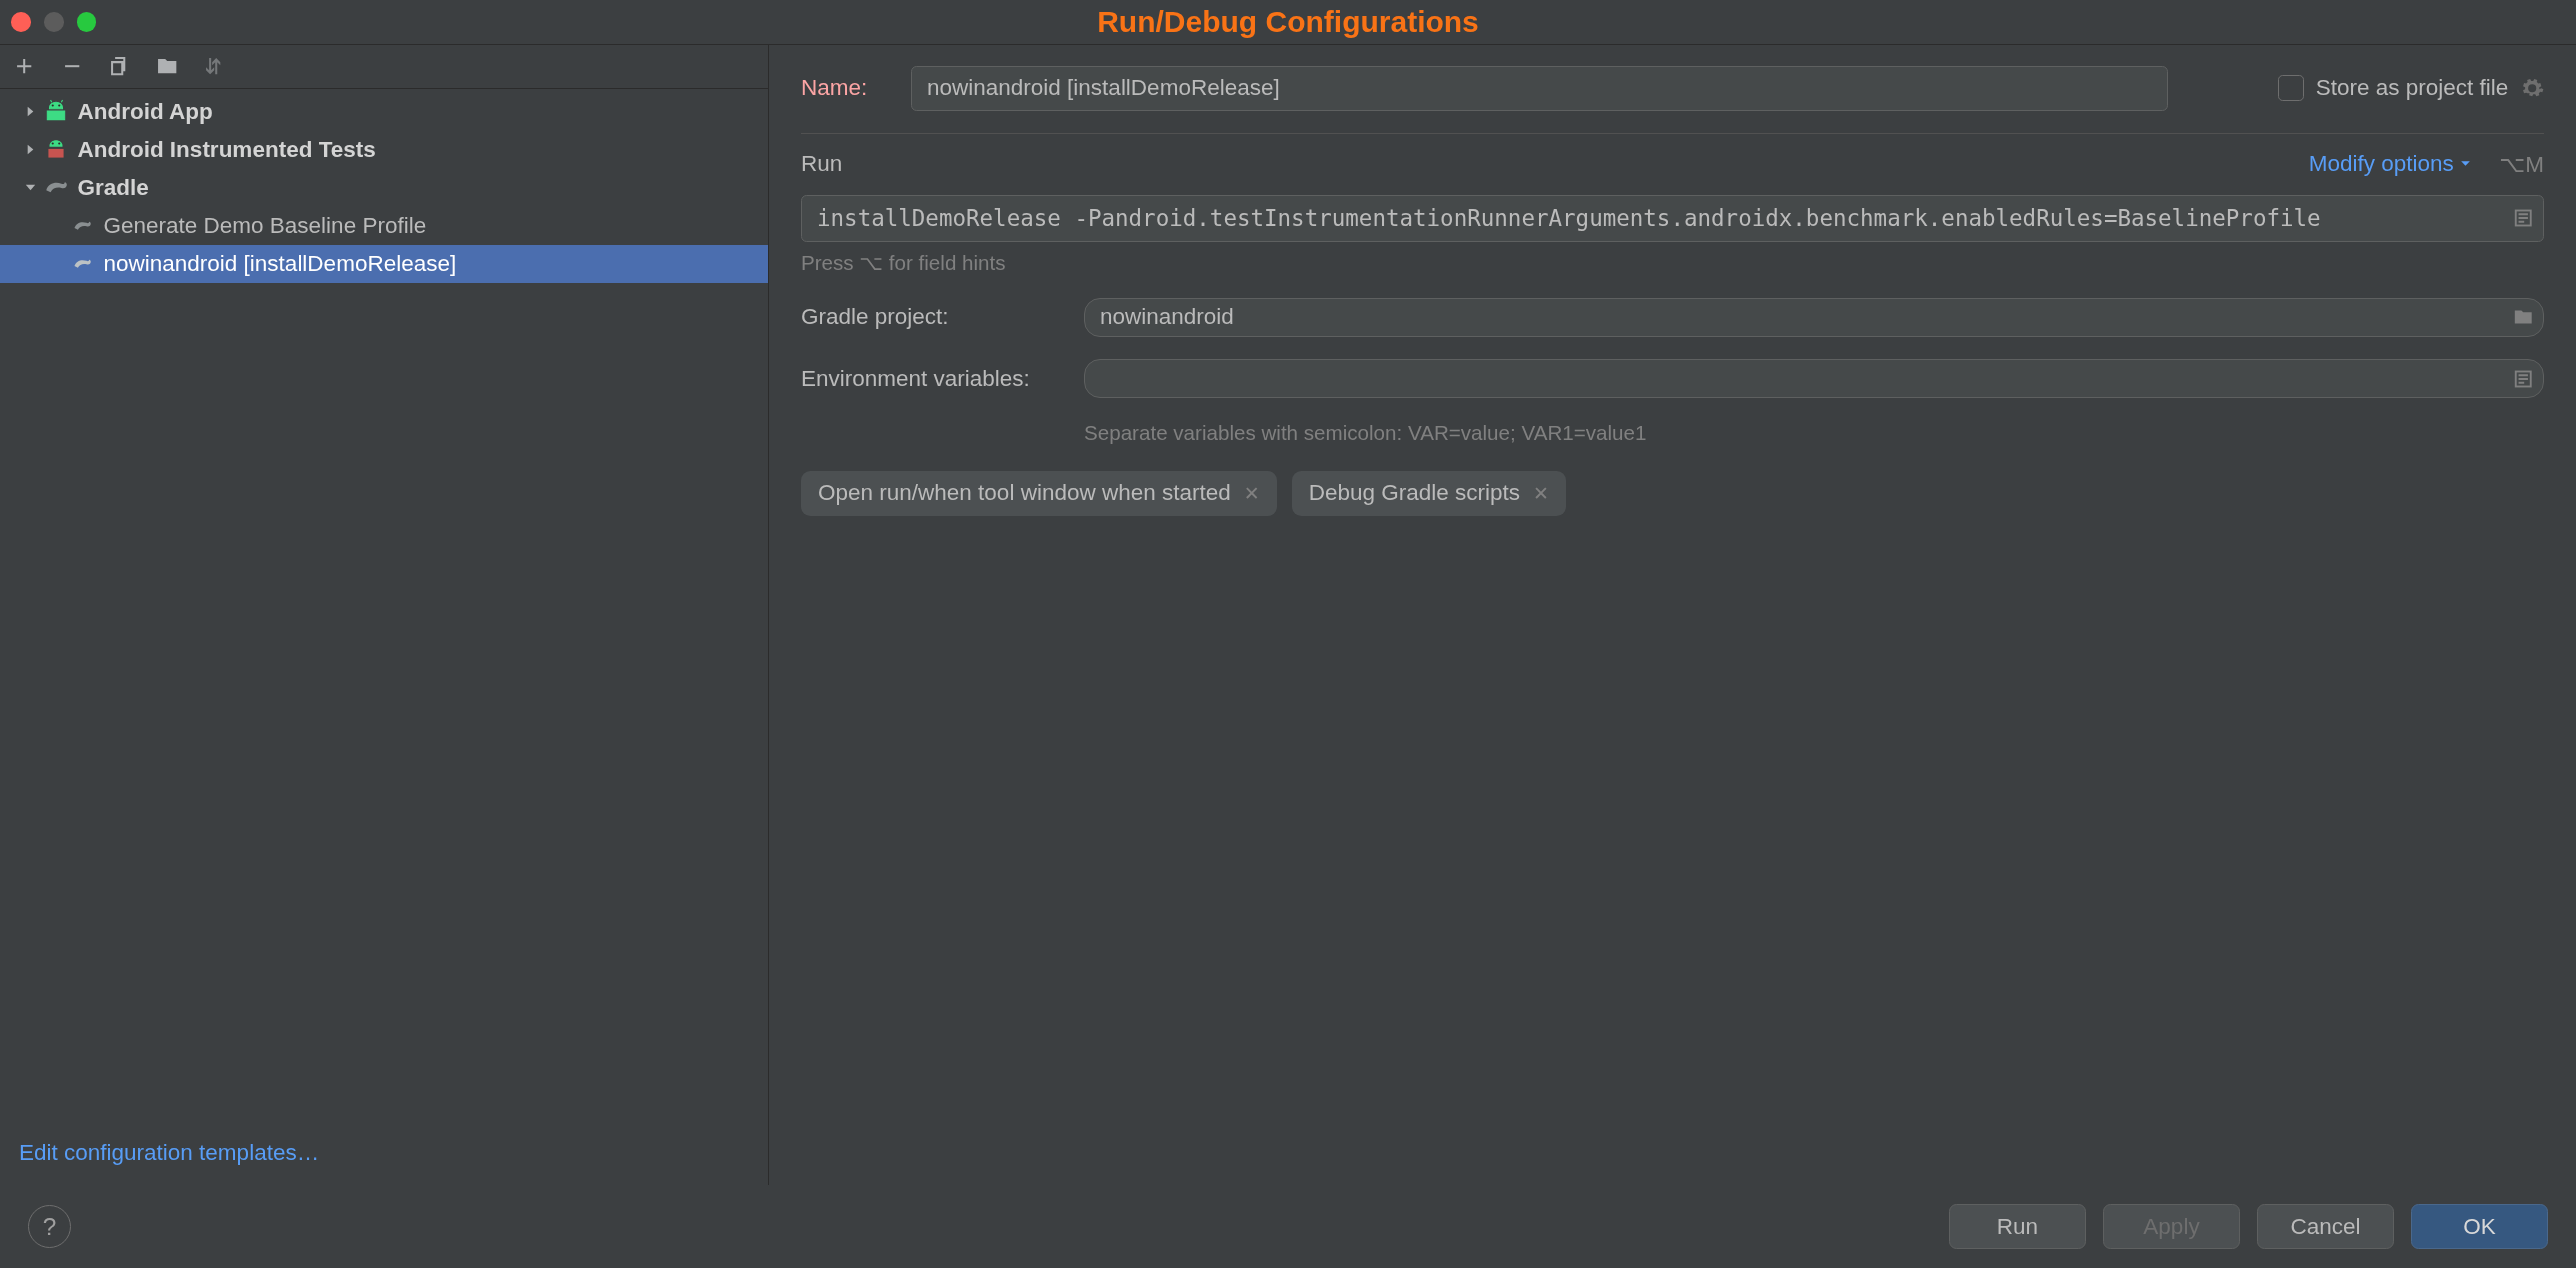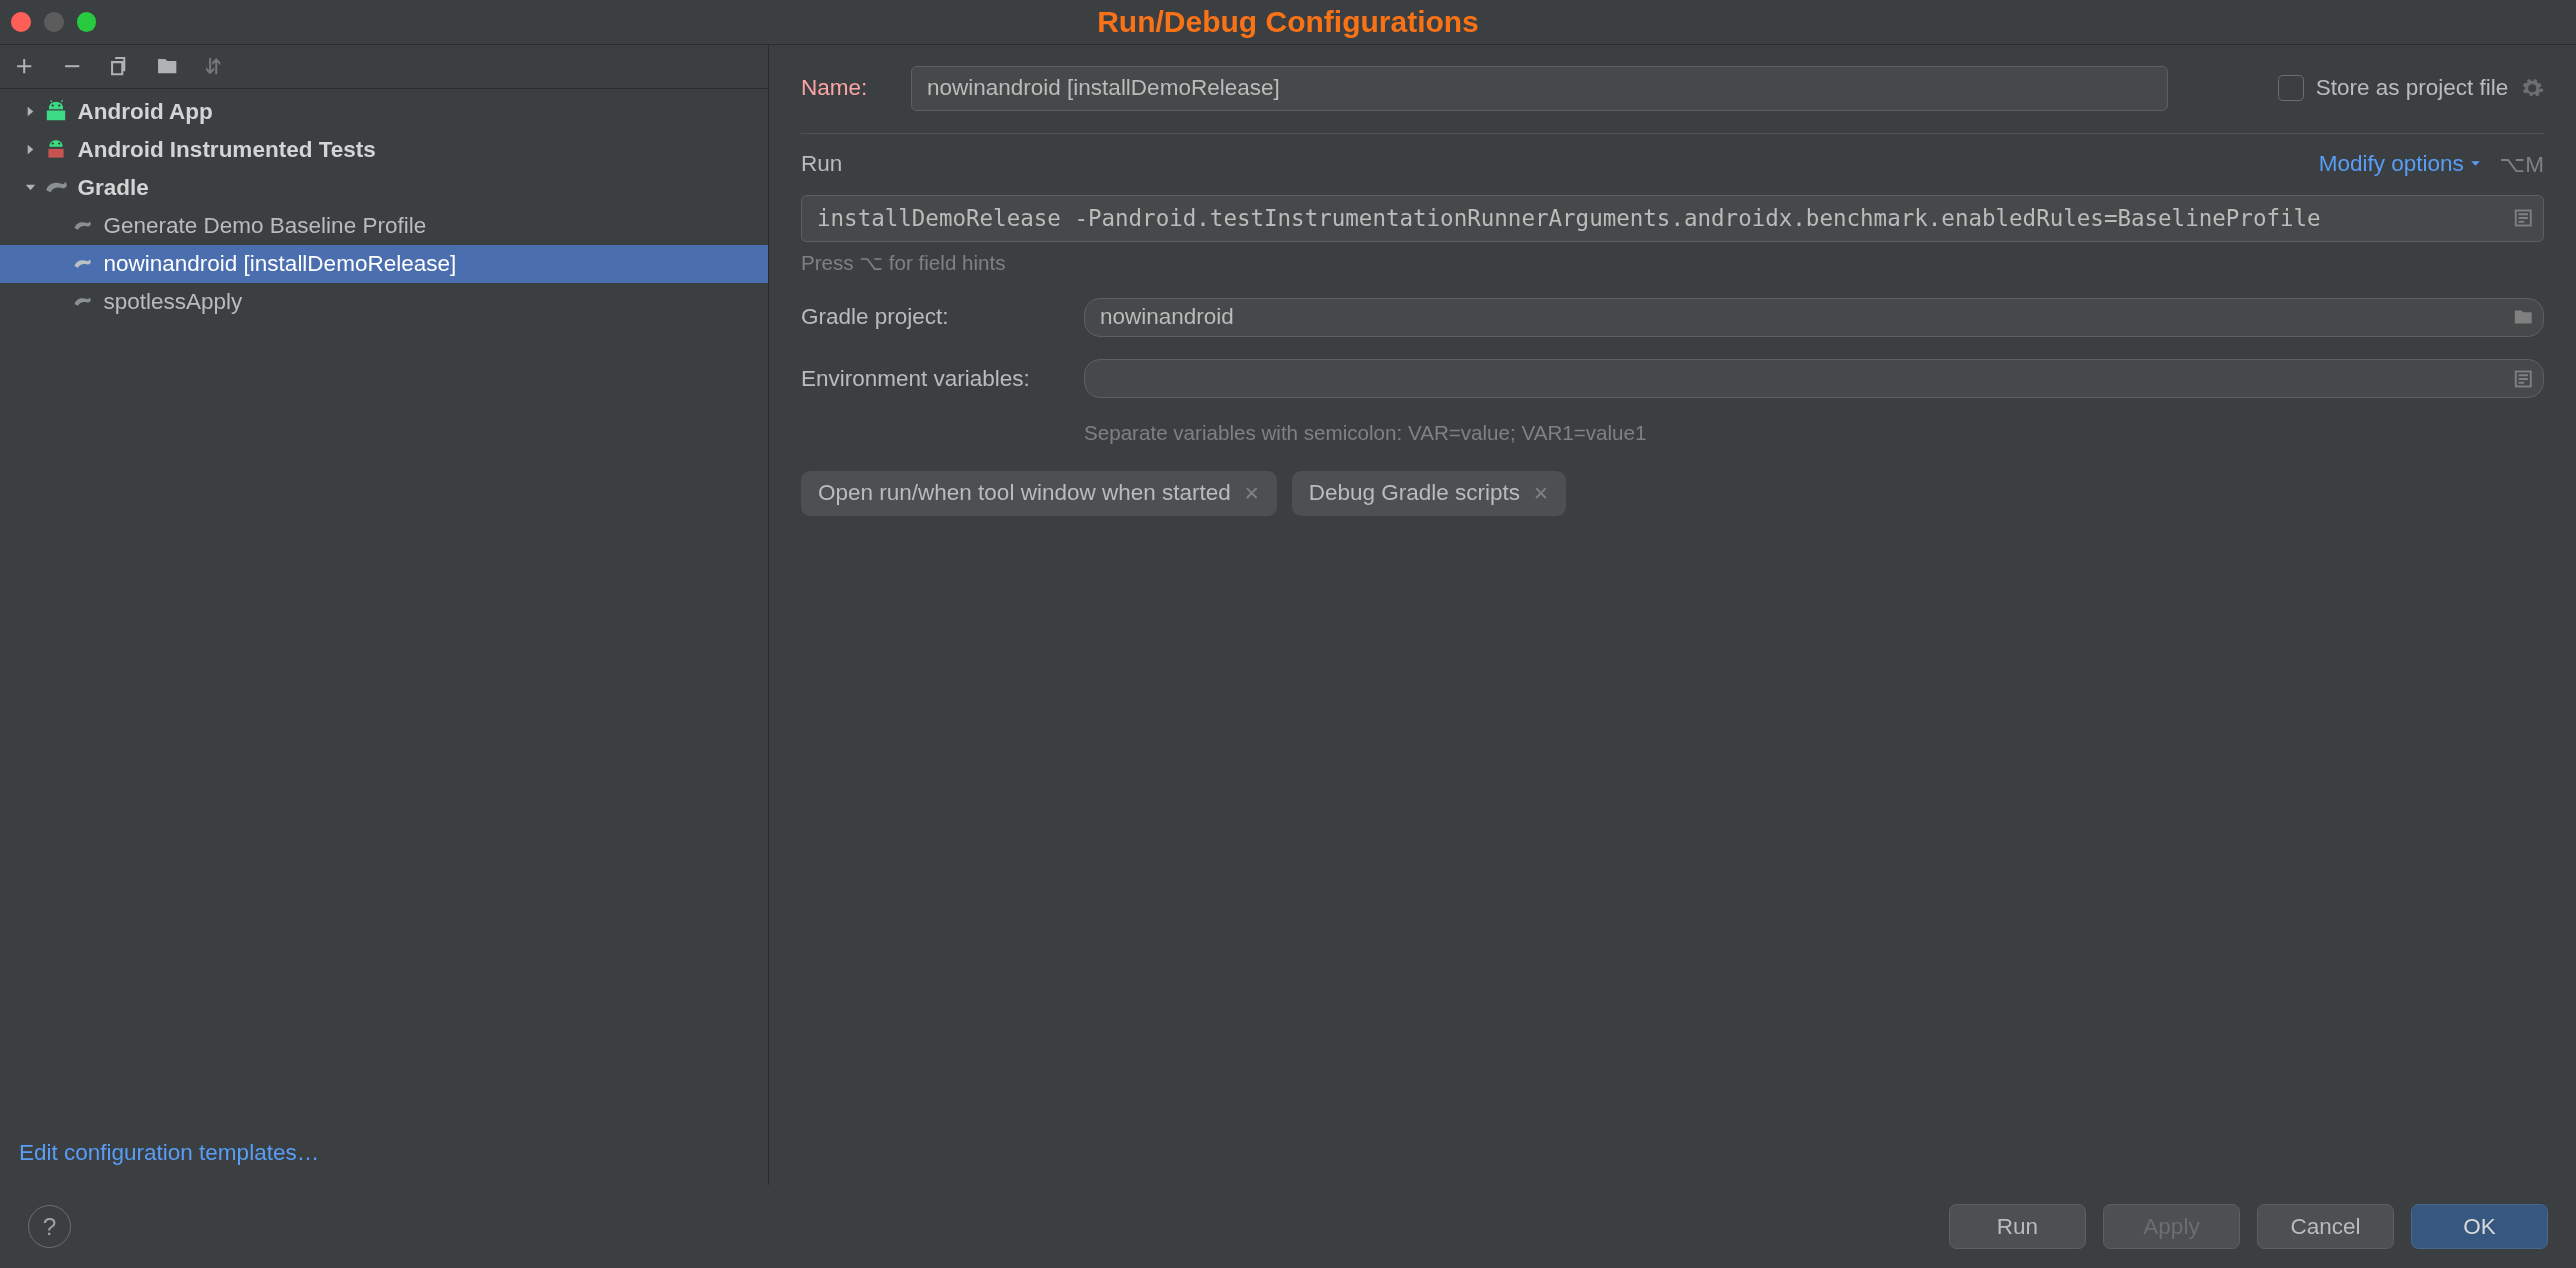--- a/index.html
+++ b/index.html
@@ -176,21 +176,21 @@
   margin-bottom: 17px;
 }
 .section-title {
   color: #bbbbbb;
   font-size: 22.5px;
 }
 .modify-group {
   margin-left: auto;
   display: flex;
   align-items: flex-start;
-  gap: 17px;
+  gap: 27px;
 }
 .modify-link {
   color: #589df6;
   cursor: pointer;
   display: flex;
   align-items: center;
   gap: 5.6px;
 }
 .shortcut {
   color: #808080;
@@ -414,28 +414,20 @@
           </span>
           <span class="tree-label">Generate Demo Baseline Profile</span>
         </div>
         <div class="tree-node child selected">
           <span class="tree-icon">
             <svg viewBox="0 0 24 24" width="24.4" height="20.6">
                 <path fill="#bcc2c4" d="M3 14c2-6 8-8 14-6 2 1 3 0 3-1s2 0 2 2-2 4-5 3c-4-1-8 0-10 4l-4-2z"></path>
               </svg>
           </span>
           <span class="tree-label">nowinandroid [installDemoRelease]</span>
-        </div>
-        <div class="tree-node child">
-          <span class="tree-icon">
-            <svg viewBox="0 0 24 24" width="24.4" height="20.6">
-                <path fill="#8a8f91" d="M3 14c2-6 8-8 14-6 2 1 3 0 3-1s2 0 2 2-2 4-5 3c-4-1-8 0-10 4l-4-2z"></path>
-              </svg>
-          </span>
-          <span class="tree-label">spotlessApply</span>
         </div>
       </div>
 
       <div class="sidebar-footer">
         <a>Edit configuration templates…</a>
       </div>
     </div>
 
     <div class="content">
       <div class="row">

